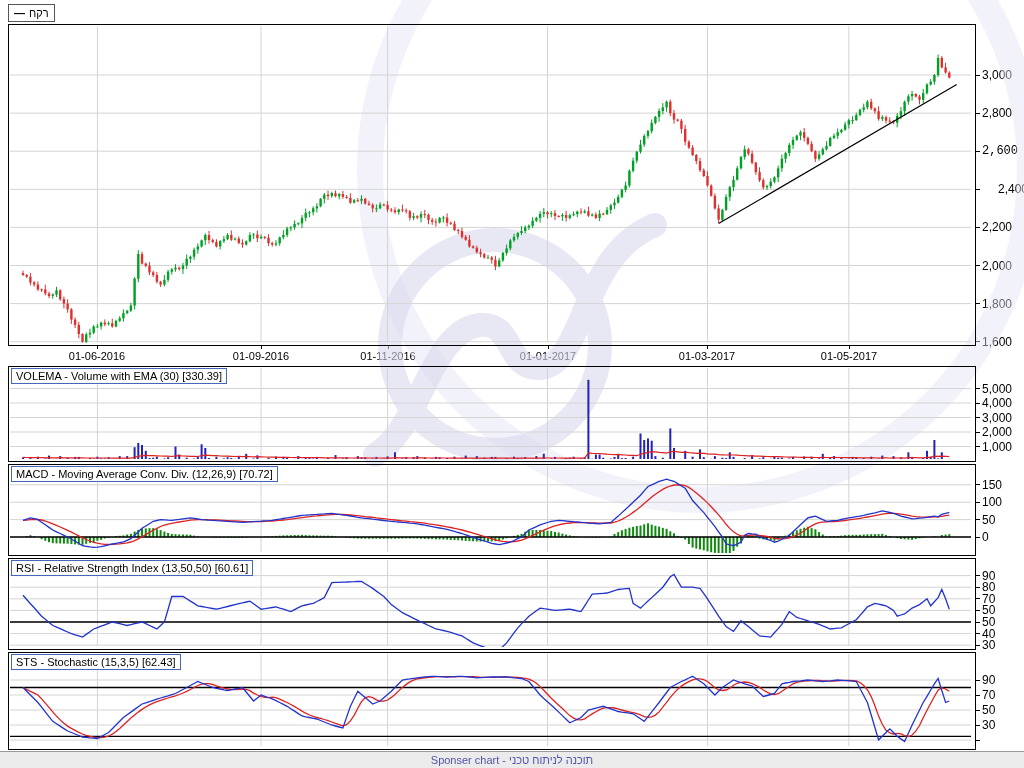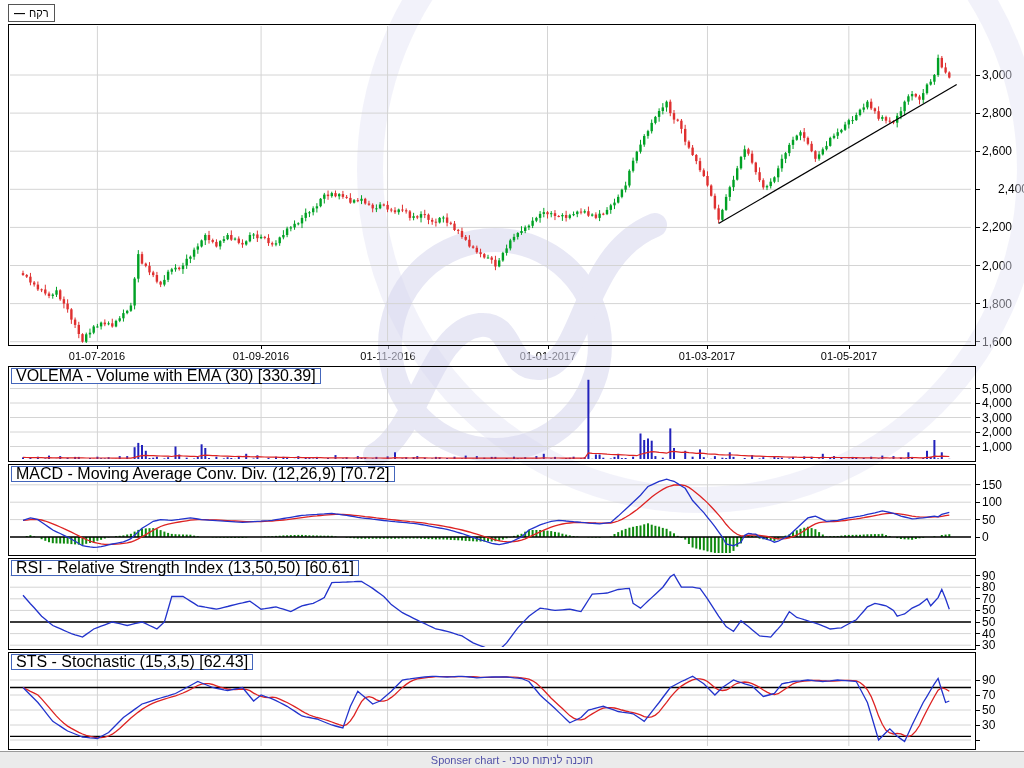--- a/index.html
+++ b/index.html
@@ -1,21 +1,21 @@
 <!DOCTYPE html>
 <html><head>
 <meta charset="utf-8">
 <style>
   html,body{margin:0;padding:0;background:#fff;}
   #screen{position:relative;width:1024px;height:768px;background:#ffffff;overflow:hidden;
           font-family:"Liberation Sans","DejaVu Sans",sans-serif;font-size:11px;color:#000;}
   .panel{position:absolute;left:8px;width:966px;border:1px solid #000;background:transparent;}
   .plot{position:absolute;left:0;top:0;width:100%;height:100%;}
   .titlebox{position:absolute;left:2px;top:1px;border:1px solid #4466bb;background:#ffffff;
-            padding:0 4px;line-height:14px;font-size:16px;white-space:nowrap;z-index:5;}
+            padding:0 4px;line-height:14px;font-size:11px;white-space:nowrap;z-index:5;}
   .legendtab{position:absolute;left:8px;top:4px;border:1px solid #555;background:#fff;
              padding:0 5px;line-height:16px;display:flex;gap:4px;align-items:center;z-index:6;}
   .legendtab .dash{font-weight:bold;color:#000;}
   .ylabel{position:absolute;font-size:12px;color:#000;white-space:nowrap;}
   .ytick{position:absolute;width:4px;height:1px;background:#000;}
   .xtick{position:absolute;width:1px;height:4px;background:#000;}
   .xlabel{position:absolute;top:350px;transform:translateX(-50%);font-size:11px;white-space:nowrap;}
   #infobar{position:absolute;left:10px;top:25px;border:1px solid #4466bb;background:#fff;
            padding:0 5px;line-height:14px;font-size:11px;white-space:nowrap;z-index:6;direction:rtl;}
   #footer{position:absolute;left:0;top:751px;width:1024px;height:17px;background:#ebebeb;
@@ -1143,21 +1143,21 @@
       <div class="ylabel" style="left: 982px; top: 335px;">1,600</div>
       <div class="ytick" style="left: 976px; top: 303px;"></div>
       <div class="ylabel" style="left: 982px; top: 297px;">1,800</div>
       <div class="ytick" style="left: 976px; top: 265px;"></div>
       <div class="ylabel" style="left: 982px; top: 259px;">2,000</div>
       <div class="ytick" style="left: 976px; top: 227px;"></div>
       <div class="ylabel" style="left: 982px; top: 220px;">2,200</div>
       <div class="ytick" style="left: 976px; top: 189px;"></div>
       <div class="ylabel" style="left: 982px; top: 182px; margin-left: 16px;">2,400</div>
       <div class="ytick" style="left: 976px; top: 151px;"></div>
-      <div class="ylabel" style="left: 982px; top: 144px;">2,600</div>
+      <div class="ylabel" style="left: 982px; top: 144px; font-family: Liberation Mono, monospace;">2,600</div>
       <div class="ytick" style="left: 976px; top: 113px;"></div>
       <div class="ylabel" style="left: 982px; top: 106px;">2,800</div>
       <div class="ytick" style="left: 976px; top: 75px;"></div>
       <div class="ylabel" style="left: 982px; top: 68px;">3,000</div>
       <div class="ytick" style="left: 976px; top: 446px;"></div>
       <div class="ylabel" style="left: 982px; top: 440px;">1,000</div>
       <div class="ytick" style="left: 976px; top: 432px;"></div>
       <div class="ylabel" style="left: 982px; top: 425px;">2,000</div>
       <div class="ytick" style="left: 976px; top: 417px;"></div>
       <div class="ylabel" style="left: 982px; top: 411px;">3,000</div>
@@ -1191,21 +1191,21 @@
       <div class="ylabel" style="left: 982px; top: 766px; margin-left: 21px;">10</div>
       <div class="ytick" style="left: 976px; top: 725px;"></div>
       <div class="ylabel" style="left: 982px; top: 718px;">30</div>
       <div class="ytick" style="left: 976px; top: 710px;"></div>
       <div class="ylabel" style="left: 982px; top: 703px;">50</div>
       <div class="ytick" style="left: 976px; top: 695px;"></div>
       <div class="ylabel" style="left: 982px; top: 688px;">70</div>
       <div class="ytick" style="left: 976px; top: 680px;"></div>
       <div class="ylabel" style="left: 982px; top: 673px;">90</div>
       <div class="xtick" style="left: 97px; top: 345px;"></div>
-      <div class="xlabel" style="left: 97px;">01-07-2016</div>
+      <div class="xlabel" style="left: 97px;">01-06-2016</div>
       <div class="xtick" style="left: 261px; top: 345px;"></div>
       <div class="xlabel" style="left: 261px;">01-09-2016</div>
       <div class="xtick" style="left: 388px; top: 345px;"></div>
       <div class="xlabel" style="left: 388px;">01-11-2016</div>
       <div class="xtick" style="left: 548px; top: 345px;"></div>
       <div class="xlabel" style="left: 548px;">01-01-2017</div>
       <div class="xtick" style="left: 707px; top: 345px;"></div>
       <div class="xlabel" style="left: 707px;">01-03-2017</div>
       <div class="xtick" style="left: 849px; top: 345px;"></div>
       <div class="xlabel" style="left: 849px;">01-05-2017</div>

